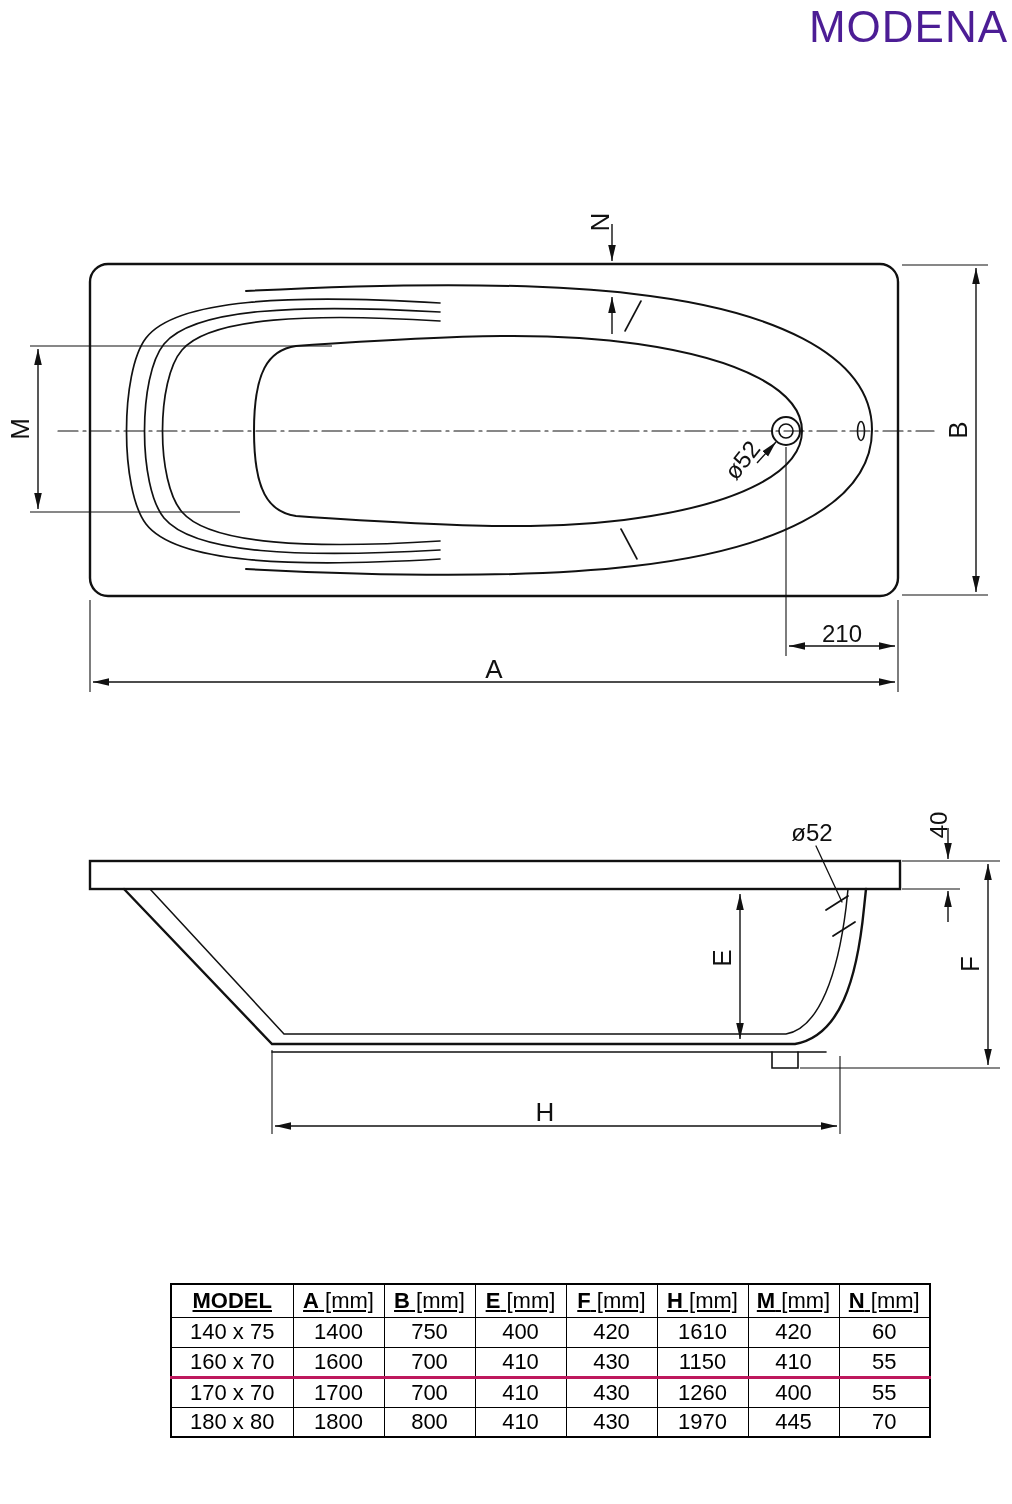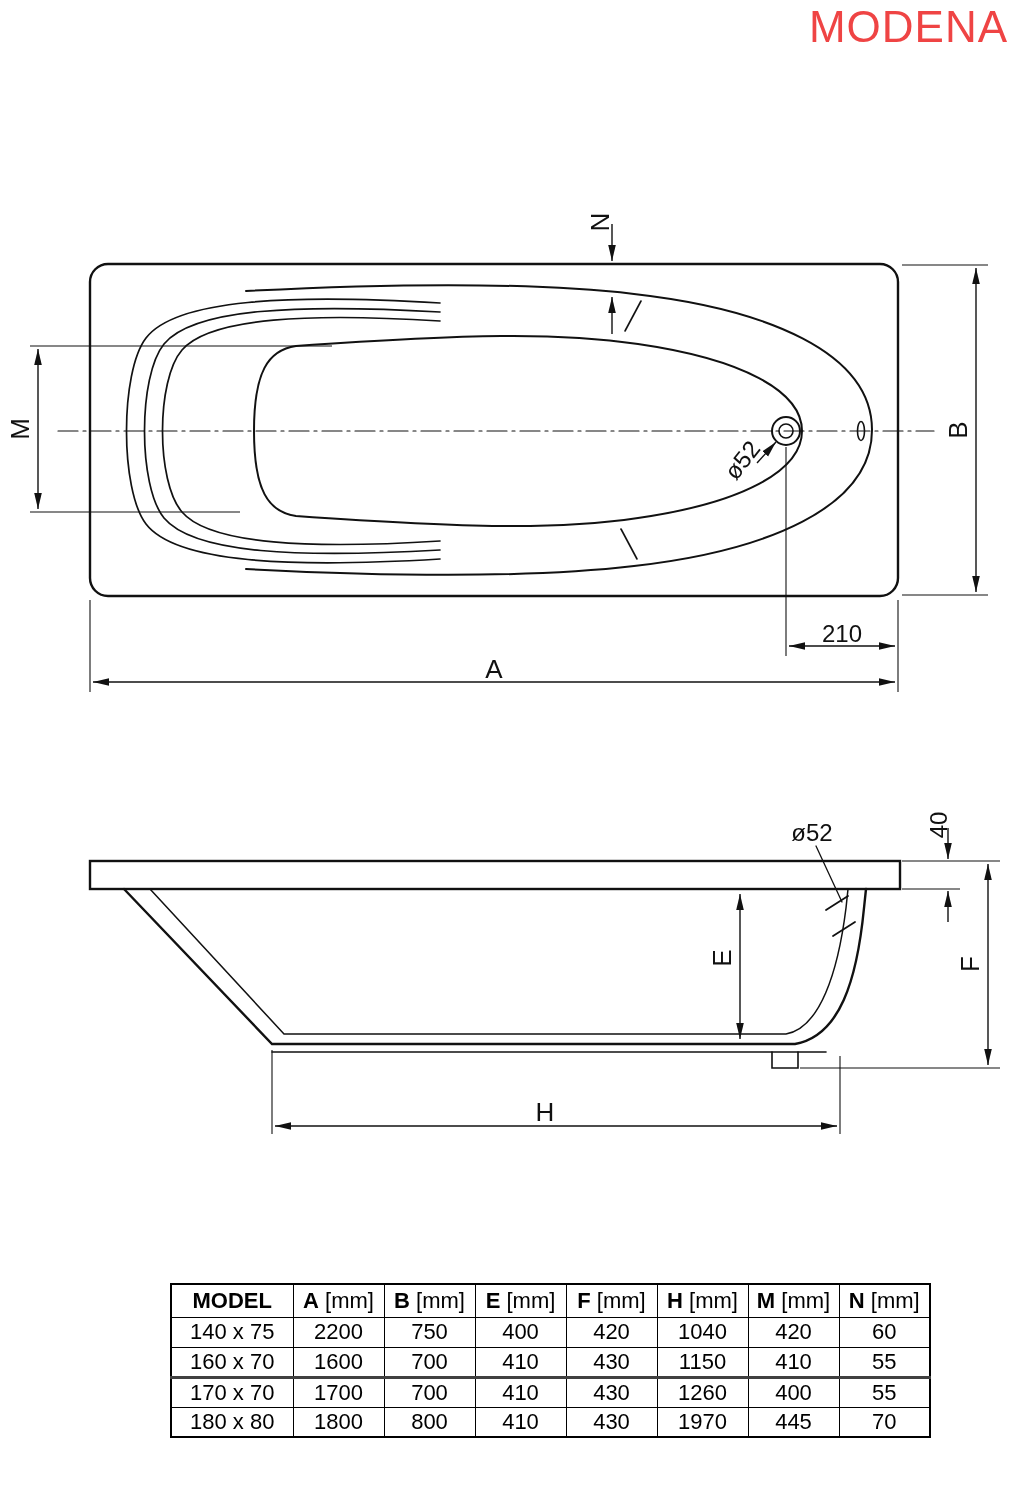--- a/index.html
+++ b/index.html
@@ -1,27 +1,27 @@
 <!DOCTYPE html>
 <html><head>
 <meta charset="utf-8">
 <style>
   * { margin:0; padding:0; box-sizing:border-box; }
   html,body { background:#ffffff; font-family:"Liberation Sans", sans-serif; }
   .page { position:relative; width:1012px; height:1504px; background:#fff; overflow:hidden; }
-  .title { position:absolute; top:2px; right:4px; font-size:44px; color:#ef4444; letter-spacing:1px; white-space:nowrap; }
+  .title { position:absolute; top:2px; right:4px; font-size:44px; color:#4c1d95; letter-spacing:1px; white-space:nowrap; }
   svg.drawing { position:absolute; top:0; left:0; }
   svg text { font-family:"Liberation Sans", sans-serif; fill:#111; stroke:none; }
   .spec-table { position:absolute; left:170px; top:1283px; width:761px;
                 border-collapse:collapse; table-layout:fixed; font-size:22px; color:#000;
                 border:2.5px solid #000; }
   .spec-table th, .spec-table td { border:1.5px solid #000; text-align:center; padding:1px 3px; height:30px; }
-  .spec-table th { height:33px; font-weight:bold; white-space:nowrap; }
+  .spec-table th { height:33px; font-weight:bold; white-space:nowrap;text-decoration:underline; }
   .spec-table th .hu { font-weight:normal; }
-  .spec-table tr.group-sep td { border-top:3px solid #404040; }
+  .spec-table tr.group-sep td { border-top:3px solid #be185d; }
   .col-model { width:122px; }
 </style>
 </head>
 <body>
 
 <div class="page">
 
   <div class="title">MODENA</div>
 
   <svg class="drawing" width="1012" height="1250" viewBox="0 0 1012 1250">
@@ -134,25 +134,25 @@
         <th><span class="hk">E</span><span class="hu"> [mm]</span></th>
         <th><span class="hk">F</span><span class="hu"> [mm]</span></th>
         <th><span class="hk">H</span><span class="hu"> [mm]</span></th>
         <th><span class="hk">M</span><span class="hu"> [mm]</span></th>
         <th><span class="hk">N</span><span class="hu"> [mm]</span></th>
       </tr>
     </thead>
     <tbody>
       <tr>
         <td>140 x 75</td>
-        <td>2200</td>
+        <td>1400</td>
         <td>750</td>
         <td>400</td>
         <td>420</td>
-        <td>1040</td>
+        <td>1610</td>
         <td>420</td>
         <td>60</td>
       </tr>
       <tr>
         <td>160 x 70</td>
         <td>1600</td>
         <td>700</td>
         <td>410</td>
         <td>430</td>
         <td>1150</td>

